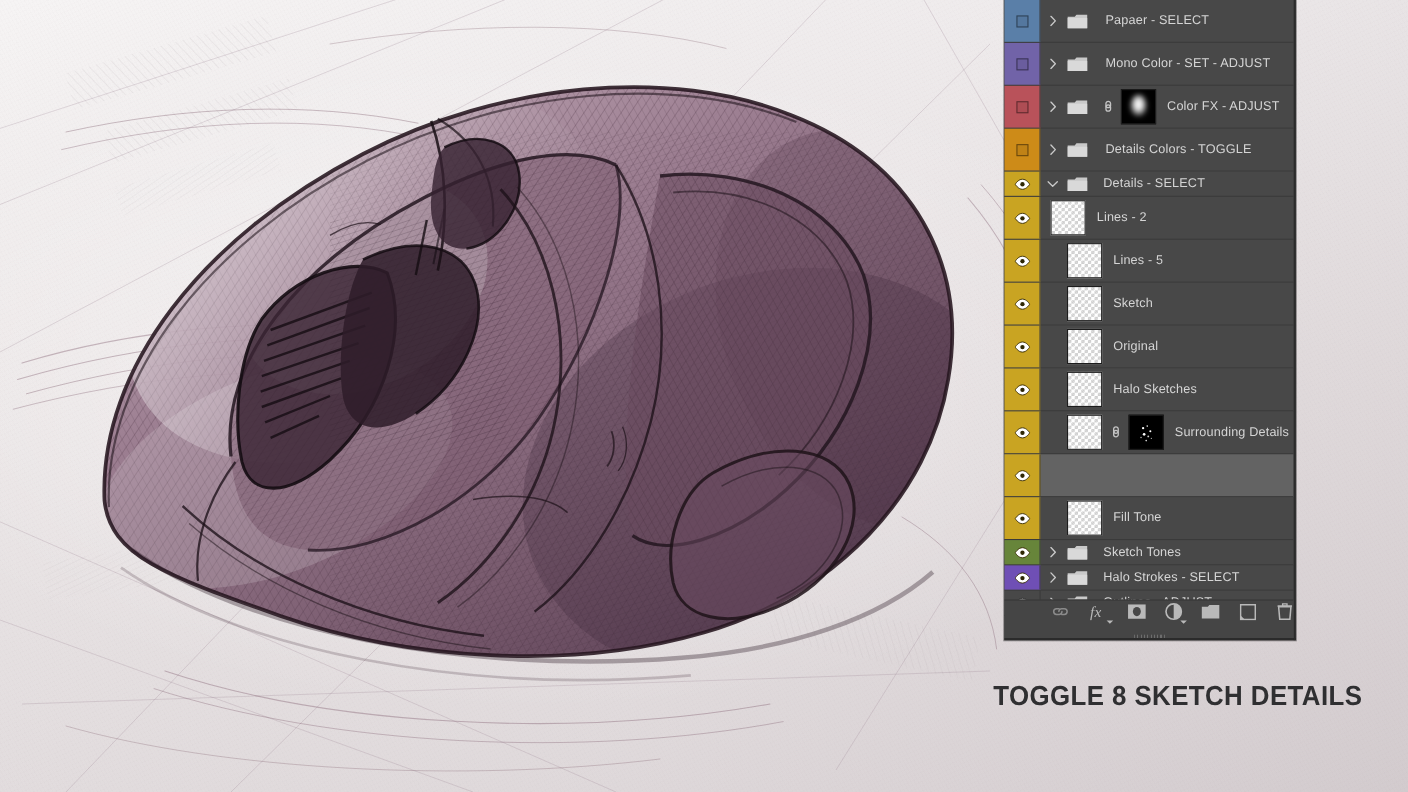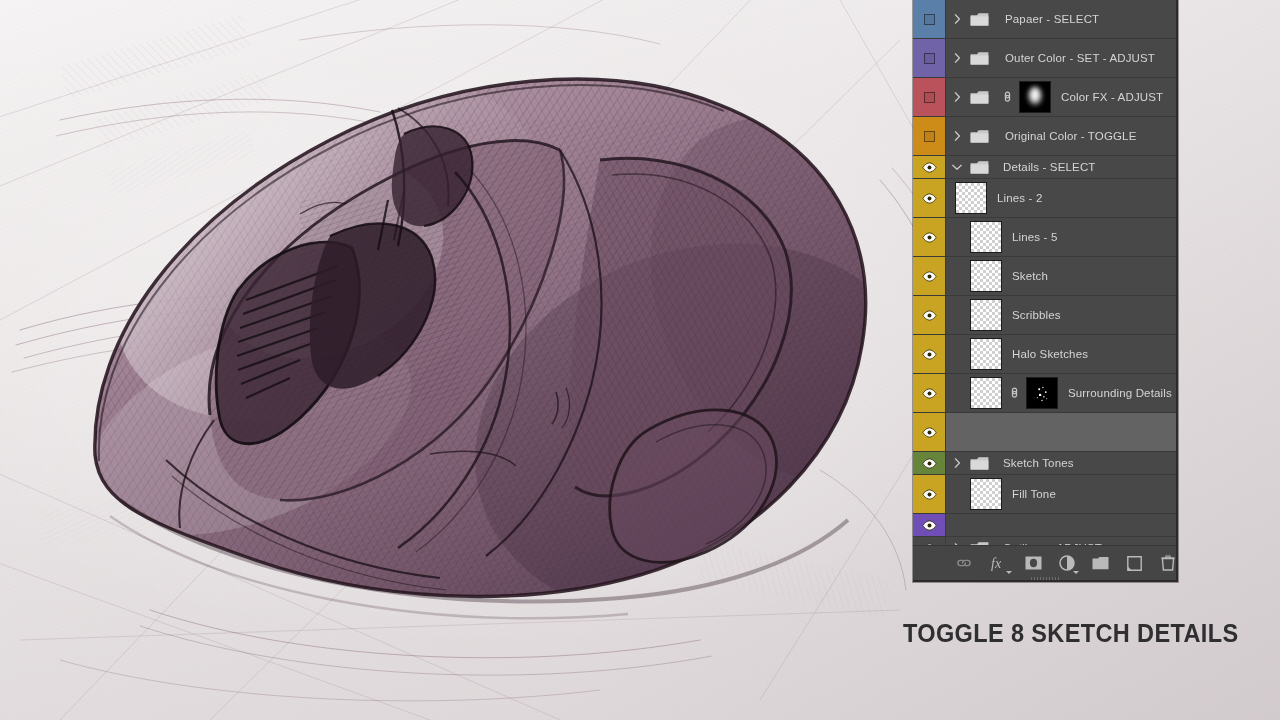--- a/index.html
+++ b/index.html
@@ -163,21 +163,21 @@
   .layer-row.compact .layer-name { margin-left: 8px; }
 
   
   .panel-toolbar {
     position: absolute;
     left: 0; right: 0; bottom: 0;
     height: 34px;
     background: #454545;
     border-top: 1px solid #373737;
     display: flex;
-    align-items: center;
+    align-items: flex-start;
     justify-content: center;
     gap: 17px;
     padding-left: 43px;
   }
   .tool-btn {
     width: 20px; height: 20px;
     display: flex; align-items: center; justify-content: center;
     color: #b9b9b9;
     position: relative;
   }
@@ -437,21 +437,21 @@
               <svg width="7" height="10" viewBox="0 0 7 10">
                 <path d="M1.4 0.8 L5.4 5 L1.4 9.2" fill="none" stroke="currentColor" stroke-width="1.25" stroke-linecap="round" stroke-linejoin="round"></path>
               </svg>
             </div>
             <div class="folder-icon" style="margin-left: 6px;">
               <svg width="19" height="15" viewBox="0 0 19 15">
                 <path d="M0.6 3.2 H7.0 L8.6 1.3 H18.4 V13.6 H0.6 Z" fill="#c9c9c9"></path>
                 <path d="M0.6 4.4 H18.4 V13.6 H0.6 Z" fill="#d9d9d9"></path>
               </svg>
             </div>
-            <div class="layer-name">Outer Color - SET - ADJUST</div>
+            <div class="layer-name">Mono Color - SET - ADJUST</div>
           </div>
         </div>
         <div class="layer-row">
           <div class="eye-col" style="background: rgb(185, 82, 90);">
             <div class="hidden-box"></div>
           </div>
           <div class="row-body">
             <div class="disclosure">
               <svg width="7" height="10" viewBox="0 0 7 10">
                 <path d="M1.4 0.8 L5.4 5 L1.4 9.2" fill="none" stroke="currentColor" stroke-width="1.25" stroke-linecap="round" stroke-linejoin="round"></path>
@@ -484,21 +484,21 @@
               <svg width="7" height="10" viewBox="0 0 7 10">
                 <path d="M1.4 0.8 L5.4 5 L1.4 9.2" fill="none" stroke="currentColor" stroke-width="1.25" stroke-linecap="round" stroke-linejoin="round"></path>
               </svg>
             </div>
             <div class="folder-icon" style="margin-left: 6px;">
               <svg width="19" height="15" viewBox="0 0 19 15">
                 <path d="M0.6 3.2 H7.0 L8.6 1.3 H18.4 V13.6 H0.6 Z" fill="#c9c9c9"></path>
                 <path d="M0.6 4.4 H18.4 V13.6 H0.6 Z" fill="#d9d9d9"></path>
               </svg>
             </div>
-            <div class="layer-name">Original Color - TOGGLE</div>
+            <div class="layer-name">Details Colors - TOGGLE</div>
           </div>
         </div>
         <div class="layer-row compact">
           <div class="eye-col" style="background: rgb(201, 164, 34);">
             <svg class="eye-glyph" viewBox="0 0 16 11">
               <path d="M8 0.6C3.8 0.6 1 5.5 1 5.5s2.8 4.9 7 4.9 7-4.9 7-4.9S12.2 0.6 8 0.6z" fill="#ffffff" stroke="#3a2f06" stroke-width="0.9"></path>
               <circle cx="8" cy="5.5" r="2.1" fill="#2e2704"></circle>
             </svg>
           </div>
           <div class="row-body">
@@ -554,21 +554,21 @@
         </div>
         <div class="layer-row">
           <div class="eye-col" style="background: rgb(201, 164, 34);">
             <svg class="eye-glyph" viewBox="0 0 16 11">
               <path d="M8 0.6C3.8 0.6 1 5.5 1 5.5s2.8 4.9 7 4.9 7-4.9 7-4.9S12.2 0.6 8 0.6z" fill="#ffffff" stroke="#3a2f06" stroke-width="0.9"></path>
               <circle cx="8" cy="5.5" r="2.1" fill="#2e2704"></circle>
             </svg>
           </div>
           <div class="row-body" style="padding-left: 18px;">
             <div class="thumb"></div>
-            <div class="layer-name">Scribbles</div>
+            <div class="layer-name">Original</div>
           </div>
         </div>
         <div class="layer-row">
           <div class="eye-col" style="background: rgb(201, 164, 34);">
             <svg class="eye-glyph" viewBox="0 0 16 11">
               <path d="M8 0.6C3.8 0.6 1 5.5 1 5.5s2.8 4.9 7 4.9 7-4.9 7-4.9S12.2 0.6 8 0.6z" fill="#ffffff" stroke="#3a2f06" stroke-width="0.9"></path>
               <circle cx="8" cy="5.5" r="2.1" fill="#2e2704"></circle>
             </svg>
           </div>
           <div class="row-body" style="padding-left: 18px;">
@@ -607,20 +607,32 @@
           </div>
         </div>
         <div class="layer-row selected">
           <div class="eye-col" style="background: rgb(201, 164, 34);">
             <svg class="eye-glyph" viewBox="0 0 16 11">
               <path d="M8 0.6C3.8 0.6 1 5.5 1 5.5s2.8 4.9 7 4.9 7-4.9 7-4.9S12.2 0.6 8 0.6z" fill="#ffffff" stroke="#3a2f06" stroke-width="0.9"></path>
               <circle cx="8" cy="5.5" r="2.1" fill="#2e2704"></circle>
             </svg>
           </div>
         </div>
+        <div class="layer-row">
+          <div class="eye-col" style="background: rgb(201, 164, 34);">
+            <svg class="eye-glyph" viewBox="0 0 16 11">
+              <path d="M8 0.6C3.8 0.6 1 5.5 1 5.5s2.8 4.9 7 4.9 7-4.9 7-4.9S12.2 0.6 8 0.6z" fill="#ffffff" stroke="#3a2f06" stroke-width="0.9"></path>
+              <circle cx="8" cy="5.5" r="2.1" fill="#2e2704"></circle>
+            </svg>
+          </div>
+          <div class="row-body" style="padding-left: 18px;">
+            <div class="thumb"></div>
+            <div class="layer-name">Fill Tone</div>
+          </div>
+        </div>
         <div class="layer-row compact">
           <div class="eye-col" style="background: rgb(103, 133, 58);">
             <svg class="eye-glyph" viewBox="0 0 16 11">
               <path d="M8 0.6C3.8 0.6 1 5.5 1 5.5s2.8 4.9 7 4.9 7-4.9 7-4.9S12.2 0.6 8 0.6z" fill="#ffffff" stroke="#3a2f06" stroke-width="0.9"></path>
               <circle cx="8" cy="5.5" r="2.1" fill="#2e2704"></circle>
             </svg>
           </div>
           <div class="row-body">
             <div class="disclosure">
               <svg width="7" height="10" viewBox="0 0 7 10">
@@ -629,38 +641,40 @@
             </div>
             <div class="folder-icon" style="margin-left: 6px;">
               <svg width="19" height="15" viewBox="0 0 19 15">
                 <path d="M0.6 3.2 H7.0 L8.6 1.3 H18.4 V13.6 H0.6 Z" fill="#c9c9c9"></path>
                 <path d="M0.6 4.4 H18.4 V13.6 H0.6 Z" fill="#d9d9d9"></path>
               </svg>
             </div>
             <div class="layer-name">Sketch Tones</div>
           </div>
         </div>
-        <div class="layer-row">
-          <div class="eye-col" style="background: rgb(201, 164, 34);">
-            <svg class="eye-glyph" viewBox="0 0 16 11">
-              <path d="M8 0.6C3.8 0.6 1 5.5 1 5.5s2.8 4.9 7 4.9 7-4.9 7-4.9S12.2 0.6 8 0.6z" fill="#ffffff" stroke="#3a2f06" stroke-width="0.9"></path>
-              <circle cx="8" cy="5.5" r="2.1" fill="#2e2704"></circle>
-            </svg>
-          </div>
-          <div class="row-body" style="padding-left: 18px;">
-            <div class="thumb"></div>
-            <div class="layer-name">Fill Tone</div>
-          </div>
-        </div>
         <div class="layer-row compact">
           <div class="eye-col" style="background: rgb(111, 79, 181);">
             <svg class="eye-glyph" viewBox="0 0 16 11">
               <path d="M8 0.6C3.8 0.6 1 5.5 1 5.5s2.8 4.9 7 4.9 7-4.9 7-4.9S12.2 0.6 8 0.6z" fill="#ffffff" stroke="#3a2f06" stroke-width="0.9"></path>
               <circle cx="8" cy="5.5" r="2.1" fill="#2e2704"></circle>
             </svg>
+          </div>
+          <div class="row-body">
+            <div class="disclosure">
+              <svg width="7" height="10" viewBox="0 0 7 10">
+                <path d="M1.4 0.8 L5.4 5 L1.4 9.2" fill="none" stroke="currentColor" stroke-width="1.25" stroke-linecap="round" stroke-linejoin="round"></path>
+              </svg>
+            </div>
+            <div class="folder-icon" style="margin-left: 6px;">
+              <svg width="19" height="15" viewBox="0 0 19 15">
+                <path d="M0.6 3.2 H7.0 L8.6 1.3 H18.4 V13.6 H0.6 Z" fill="#c9c9c9"></path>
+                <path d="M0.6 4.4 H18.4 V13.6 H0.6 Z" fill="#d9d9d9"></path>
+              </svg>
+            </div>
+            <div class="layer-name">Halo Strokes - SELECT</div>
           </div>
         </div>
         <div class="layer-row compact">
           <div class="eye-col">
             <svg class="eye-glyph" viewBox="0 0 16 11">
               <path d="M8 0.6C3.8 0.6 1 5.5 1 5.5s2.8 4.9 7 4.9 7-4.9 7-4.9S12.2 0.6 8 0.6z" fill="#e2e2e2" stroke="#2f2f2f" stroke-width="0.9"></path>
               <circle cx="8" cy="5.5" r="2.1" fill="#2b2b2b"></circle>
             </svg>
           </div>
           <div class="row-body">

